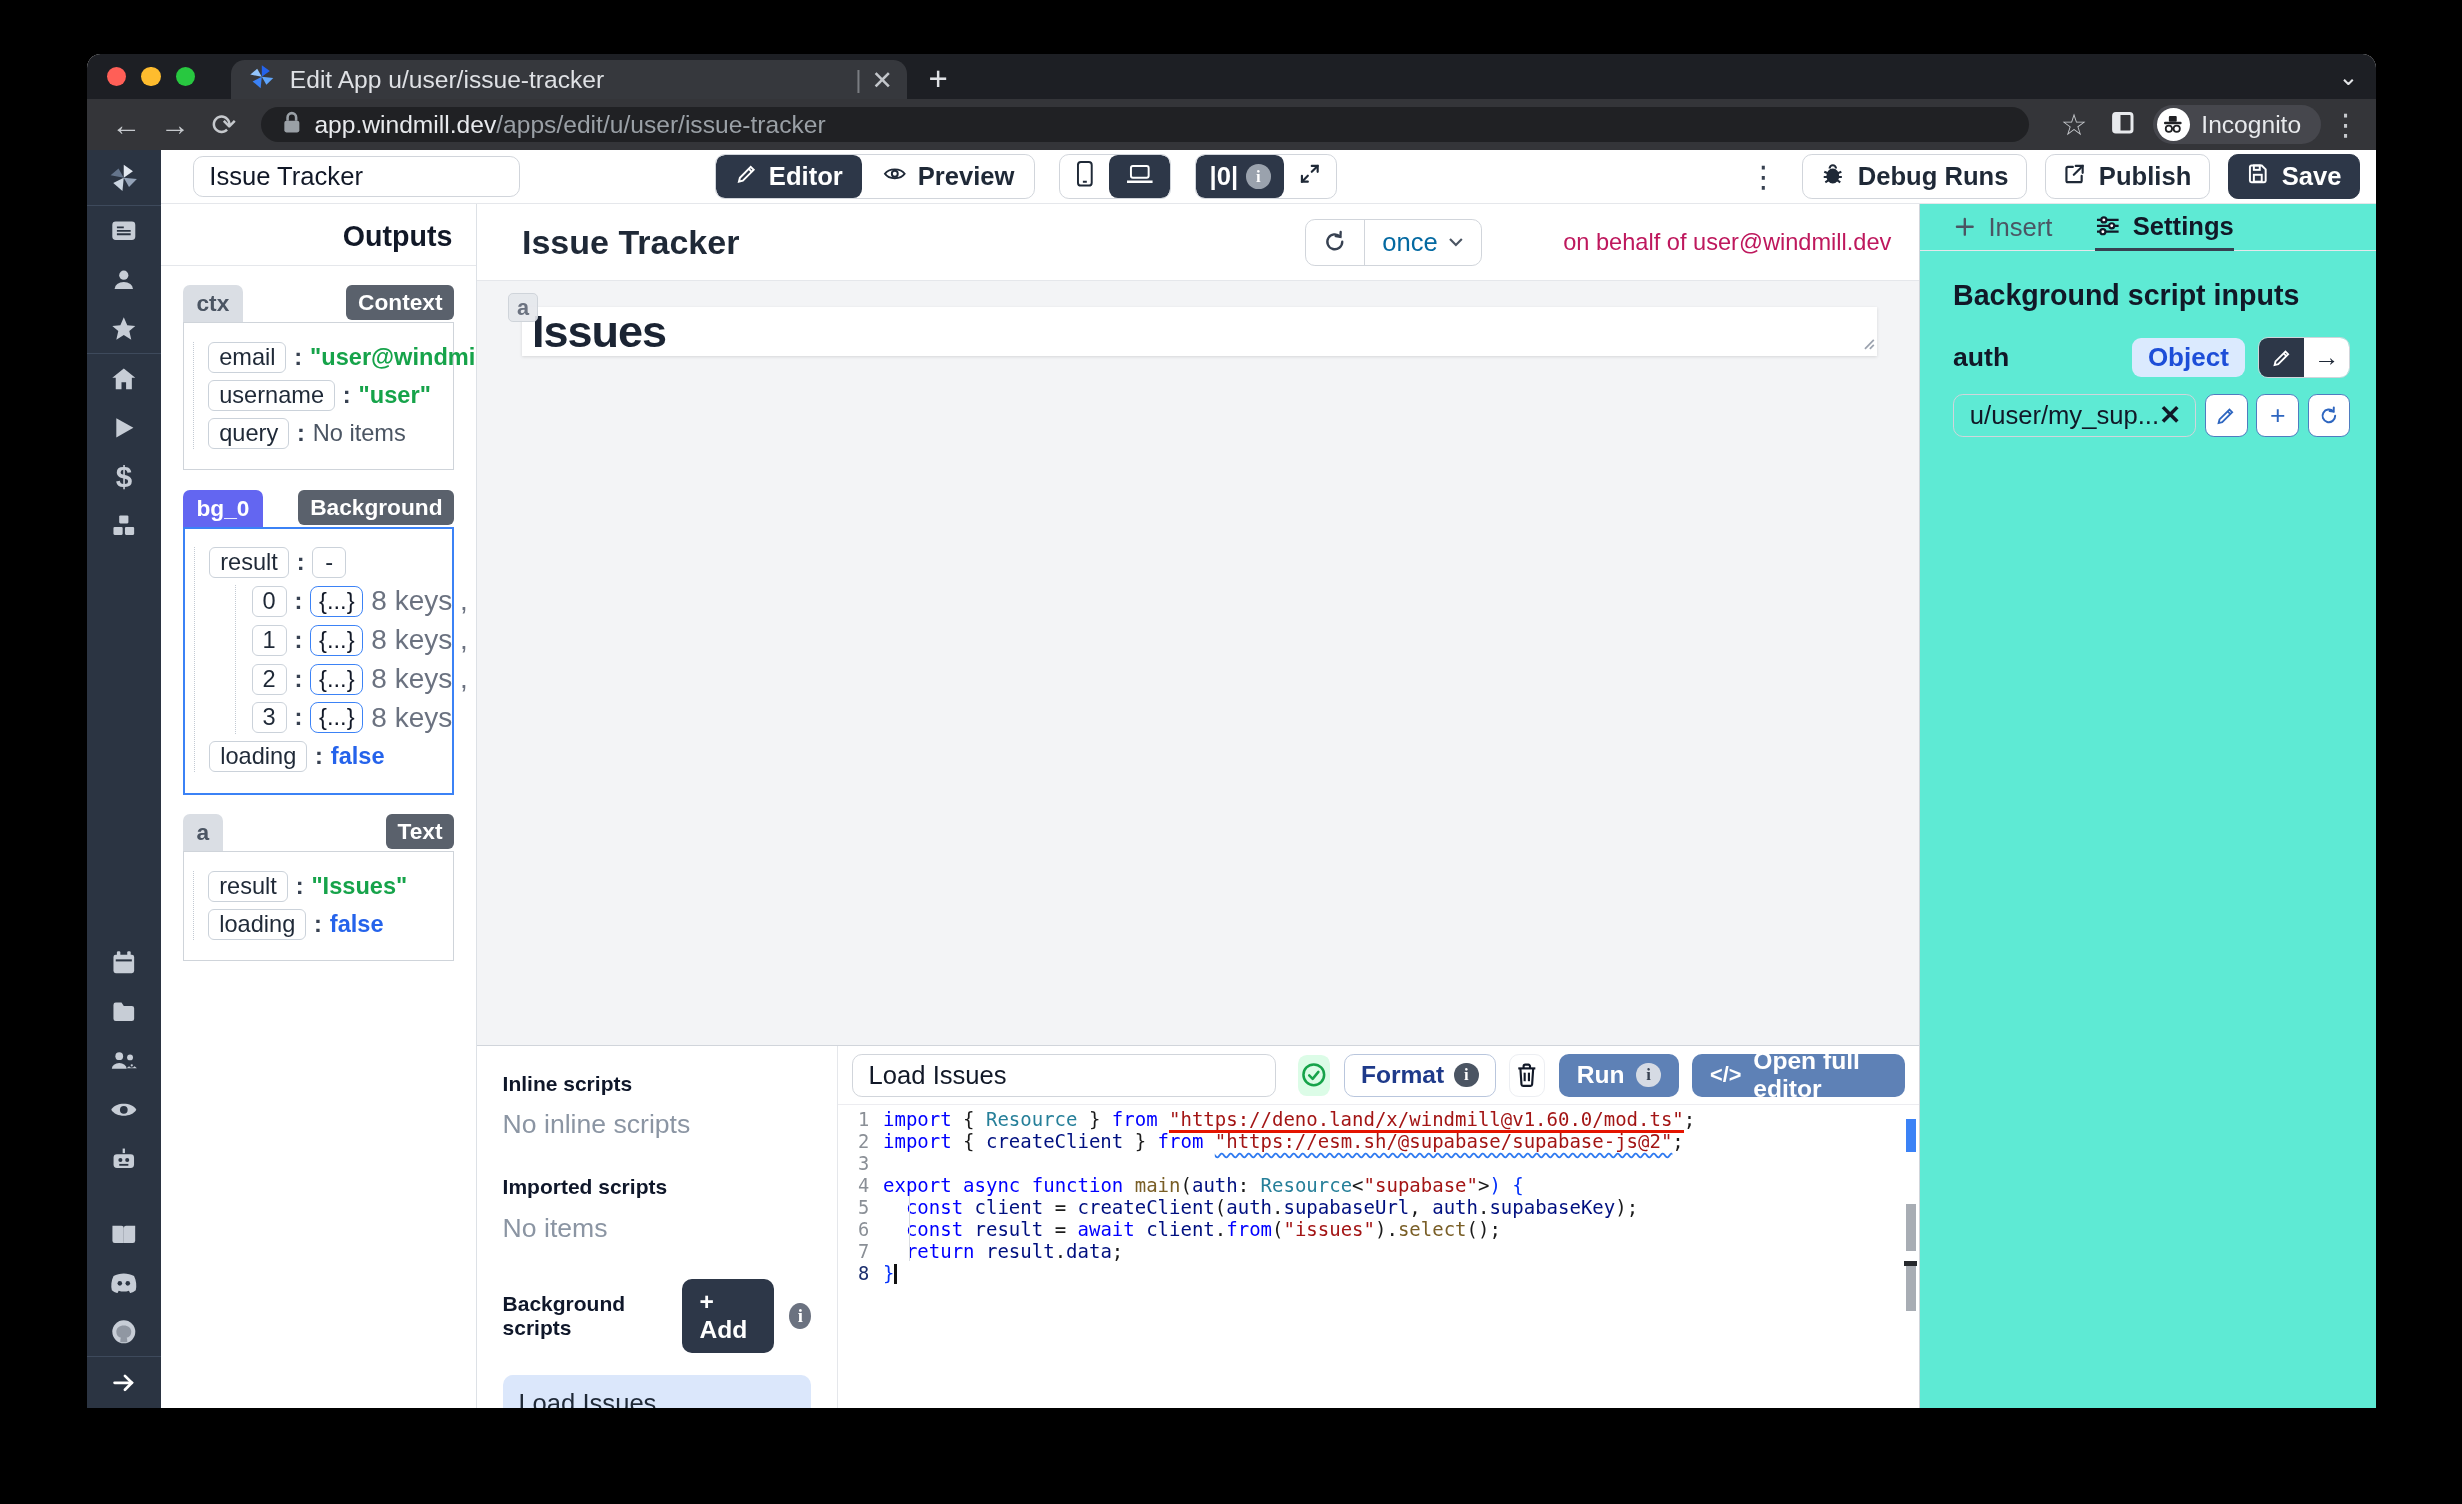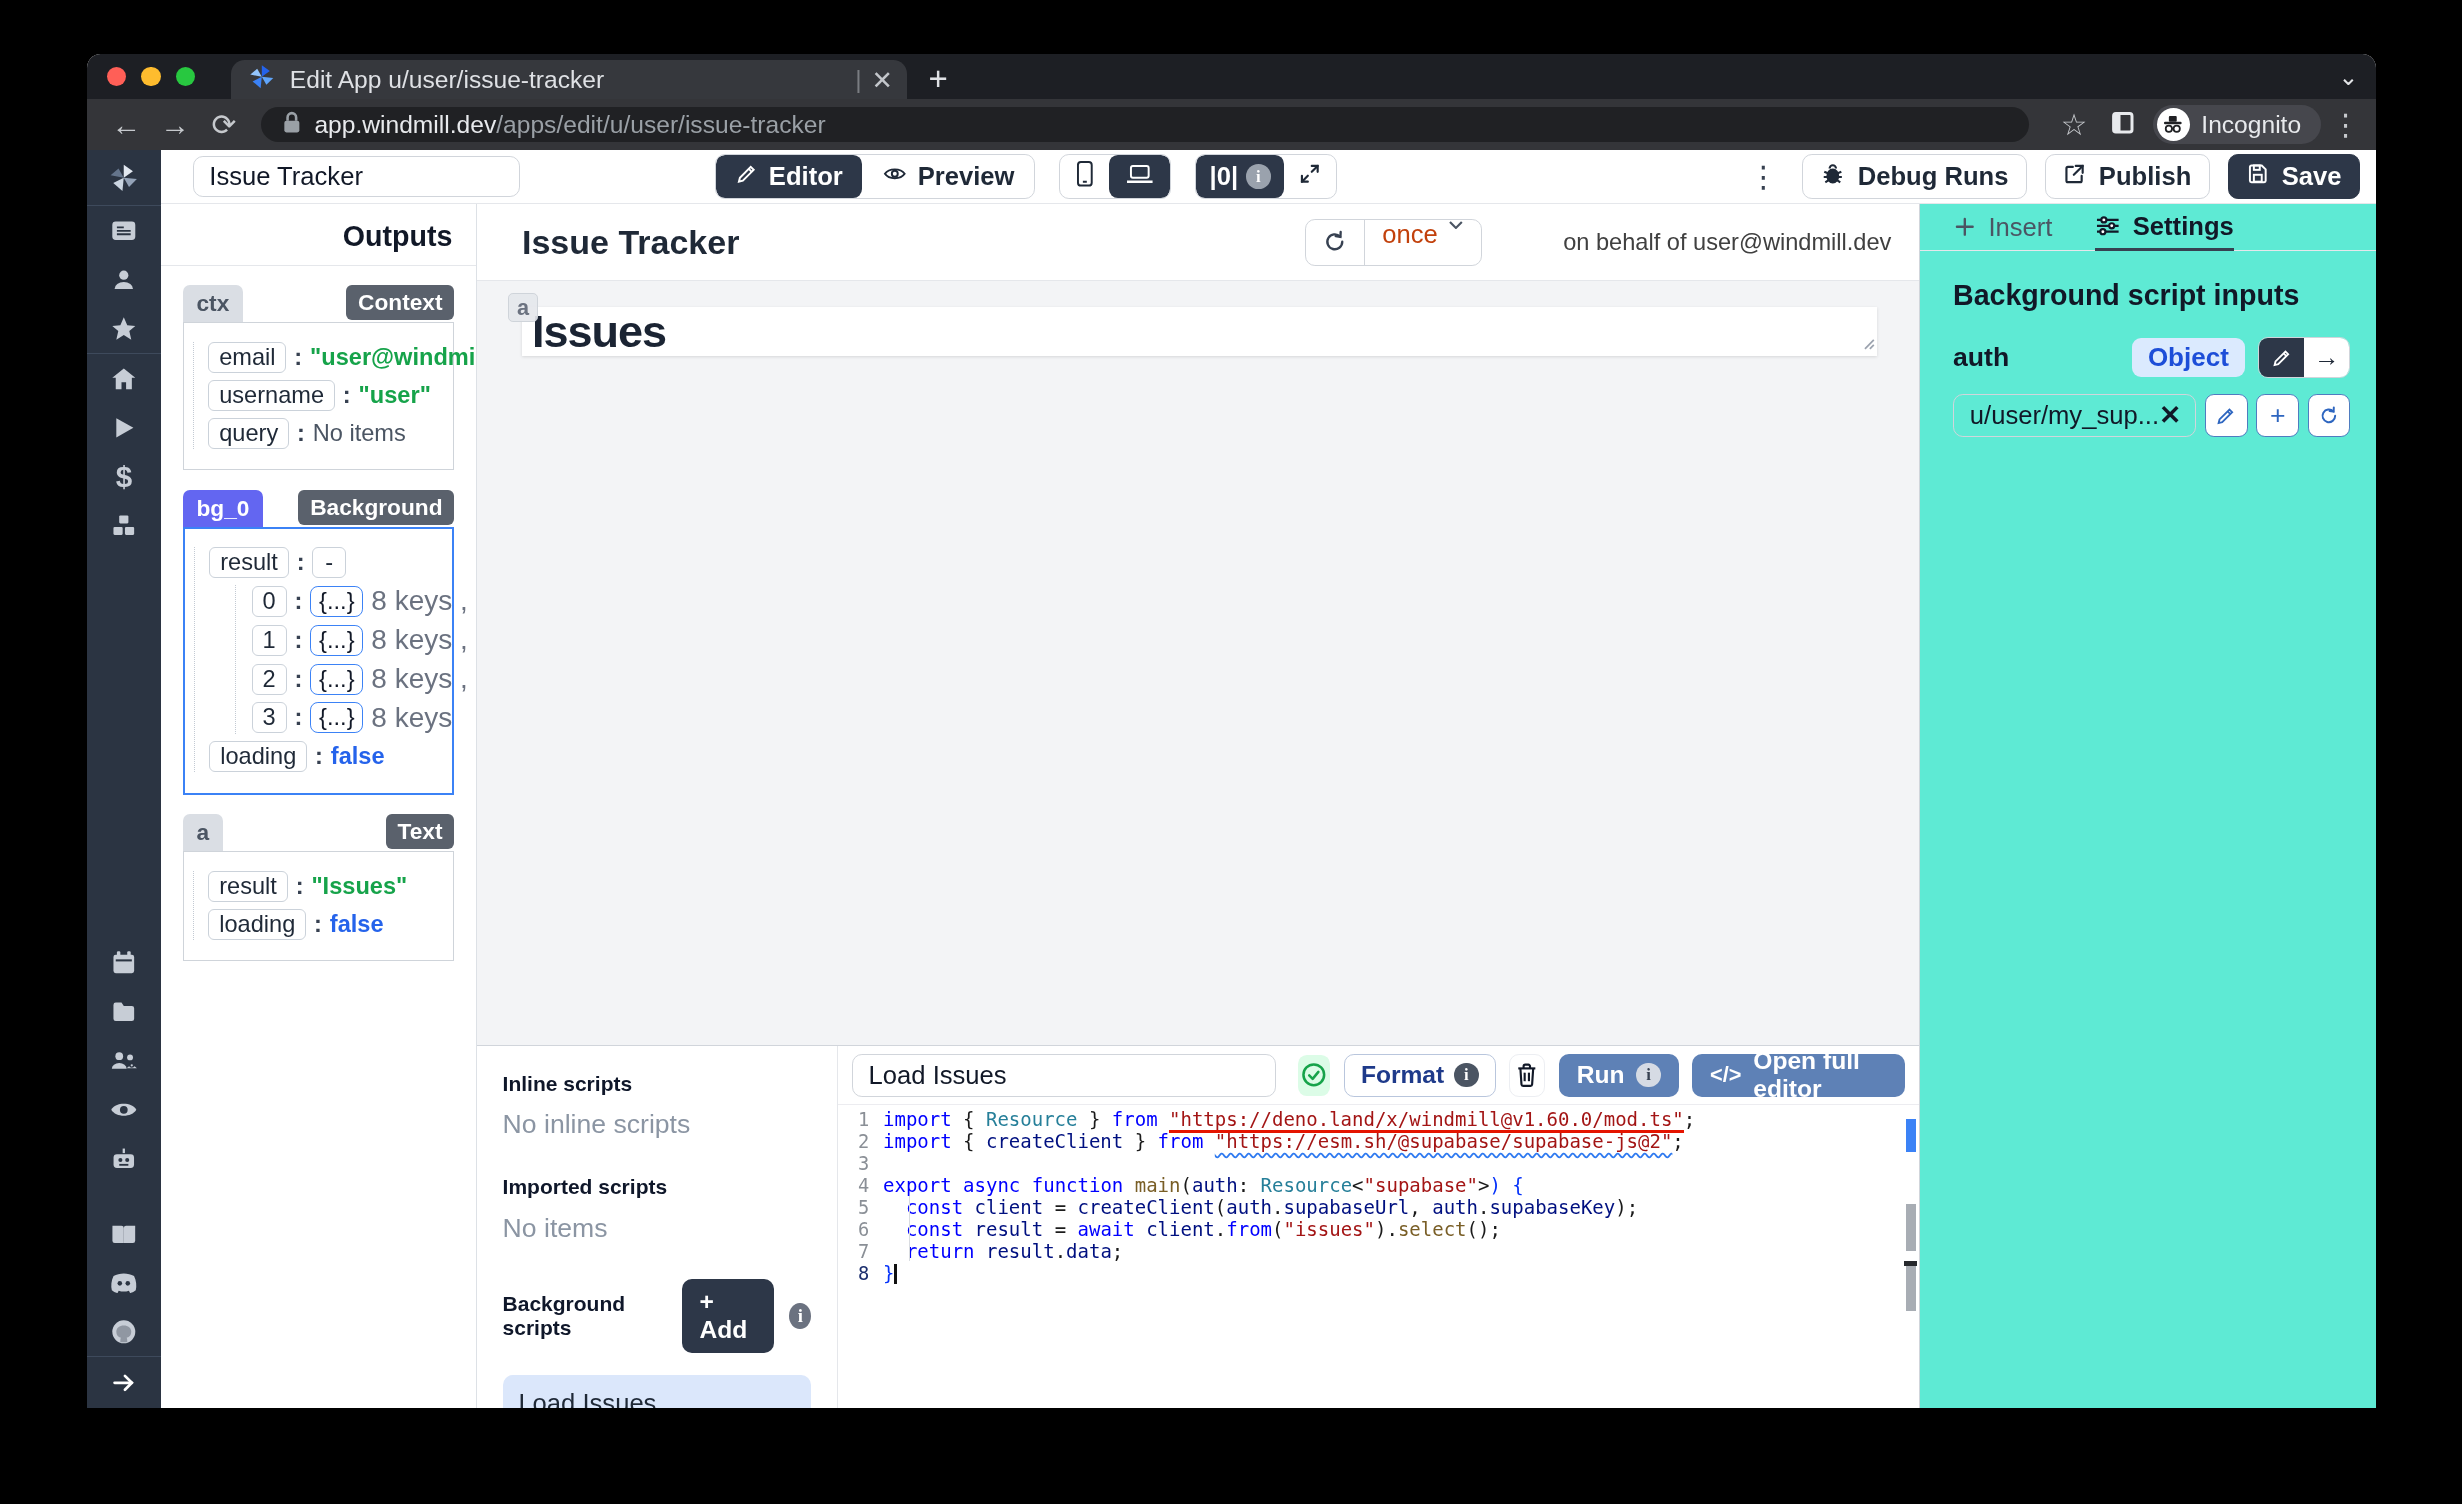--- a/index.html
+++ b/index.html
@@ -68,22 +68,22 @@
   .keys { color:#6b7280; font-size:28px; margin-left:7.9px; }
   .indent { margin-left:25.6px; border-left:1px dotted #c3cad3; padding-left:15.8px; }
 
   
   .center { flex:1; display:flex; flex-direction:column; min-width:0; }
   .canvashdr { height:77px; background:#fff; border-bottom:1px solid #e5e7eb; display:flex; align-items:center; padding:0 27.6px 0 45px; flex:none; }
   .cv-title { font-size:34px; font-weight:700; color:#1f2937; }
   .oncegroup { display:flex; align-items:stretch; border:1px solid #d1d5db; border-radius:9.9px; height:47px; background:#fff; margin-left:566px; }
   .oncegroup .rseg { display:flex; align-items:center; padding:0 15.8px; color:#374151; }
   .oncegroup .div { width:1px; background:#d1d5db; }
-  .once { font-size:25.6px; color:#c2410c; display:flex; align-items:flex-start; gap:9.9px; padding:0 17.7px; }
-  .behalf { margin-left:auto; font-size:23.6px; color:#404040; }
+  .once { font-size:25.6px; color:#0369a1; display:flex; align-items:center; gap:9.9px; padding:0 17.7px; }
+  .behalf { margin-left:auto; font-size:23.6px; color:#be185d; }
   .canvas { flex:1; background:#f3f4f6; position:relative; min-height:0; }
   .component { position:absolute; left:45px; top:25.6px; width:1355px; height:49px; background:#fff; box-shadow:0 1px 3px rgba(0,0,0,.12); }
   .component h1 { font-size:45px; font-weight:800; color:#1b2433; line-height:49px; padding-left:9.9px; letter-spacing:-1px; }
   .achip { position:absolute; left:-13.8px; top:-13.8px; width:29.6px; height:29.6px; background:rgba(229,231,235,.92); border:1px solid #cfd4da; border-radius:4.9px; font-size:21.7px; font-weight:700; color:#6b7280; display:flex; align-items:center; justify-content:center; }
   .rhandle { position:absolute; right:2px; bottom:2px; }
 
   
   .bottompanel { height:363px; border-top:1px solid #d1d5db; display:flex; flex:none; background:#fff; }
   .scriptscol { width:361px; flex:none; border-right:1px solid #e5e7eb; padding:25.6px 25.6px 0; }
   .scriptscol h3 { font-size:21px; font-weight:700; color:#0f172a; }

